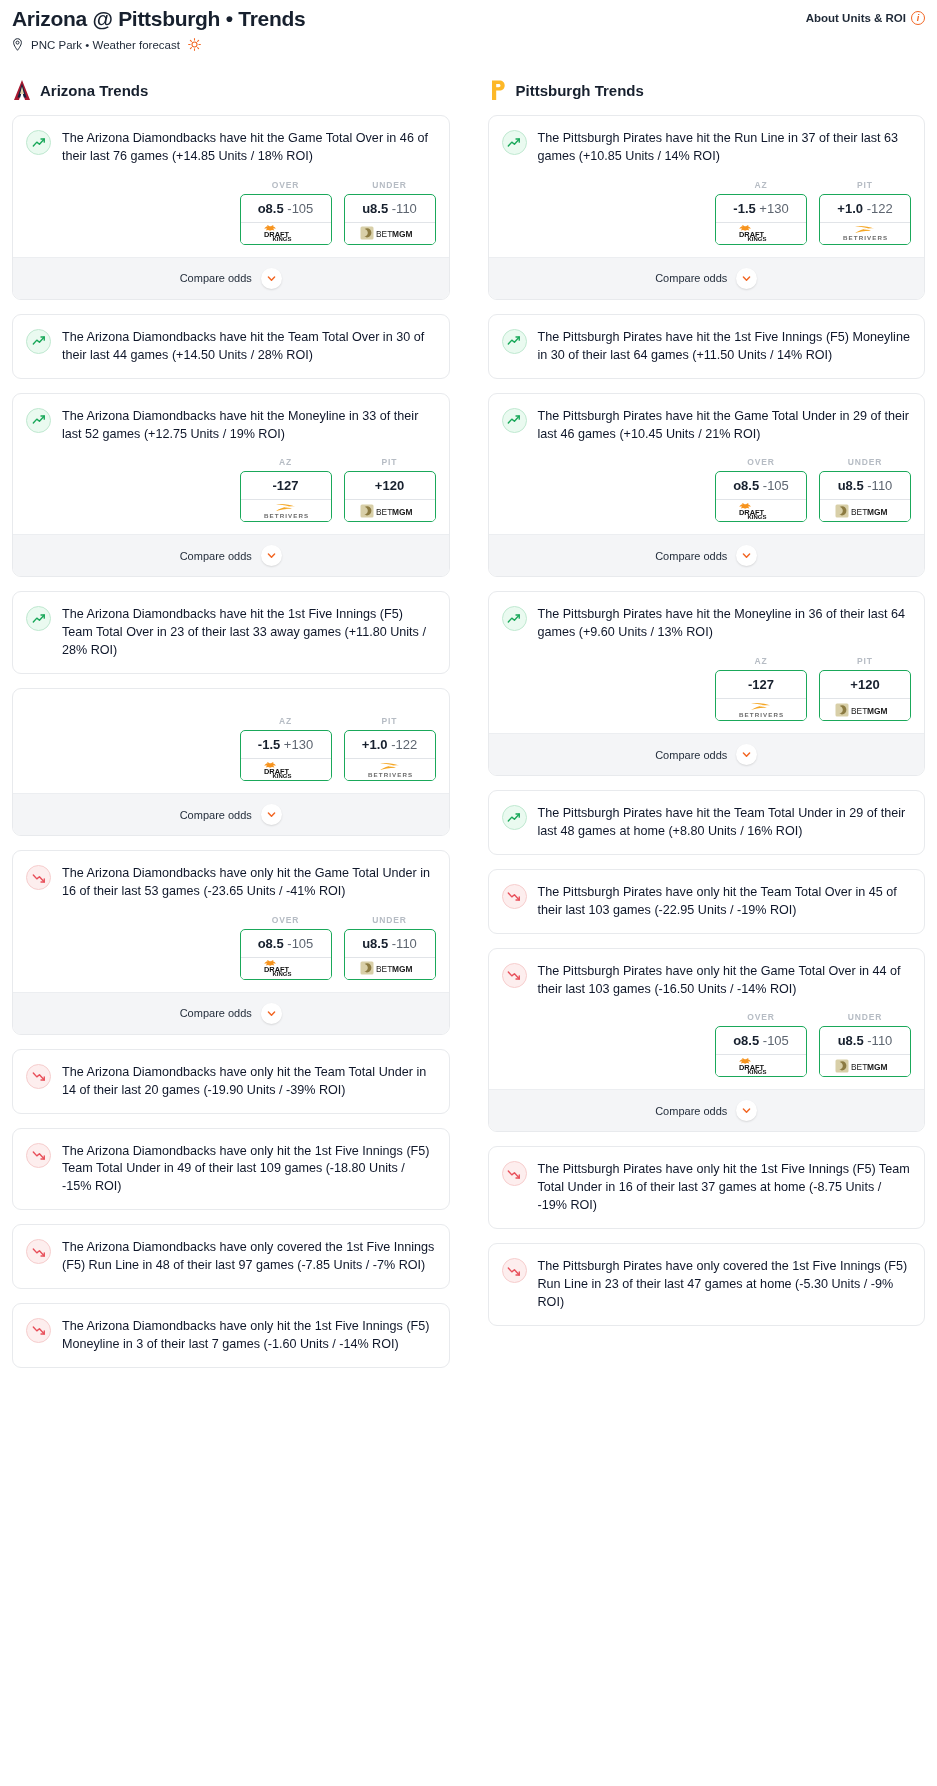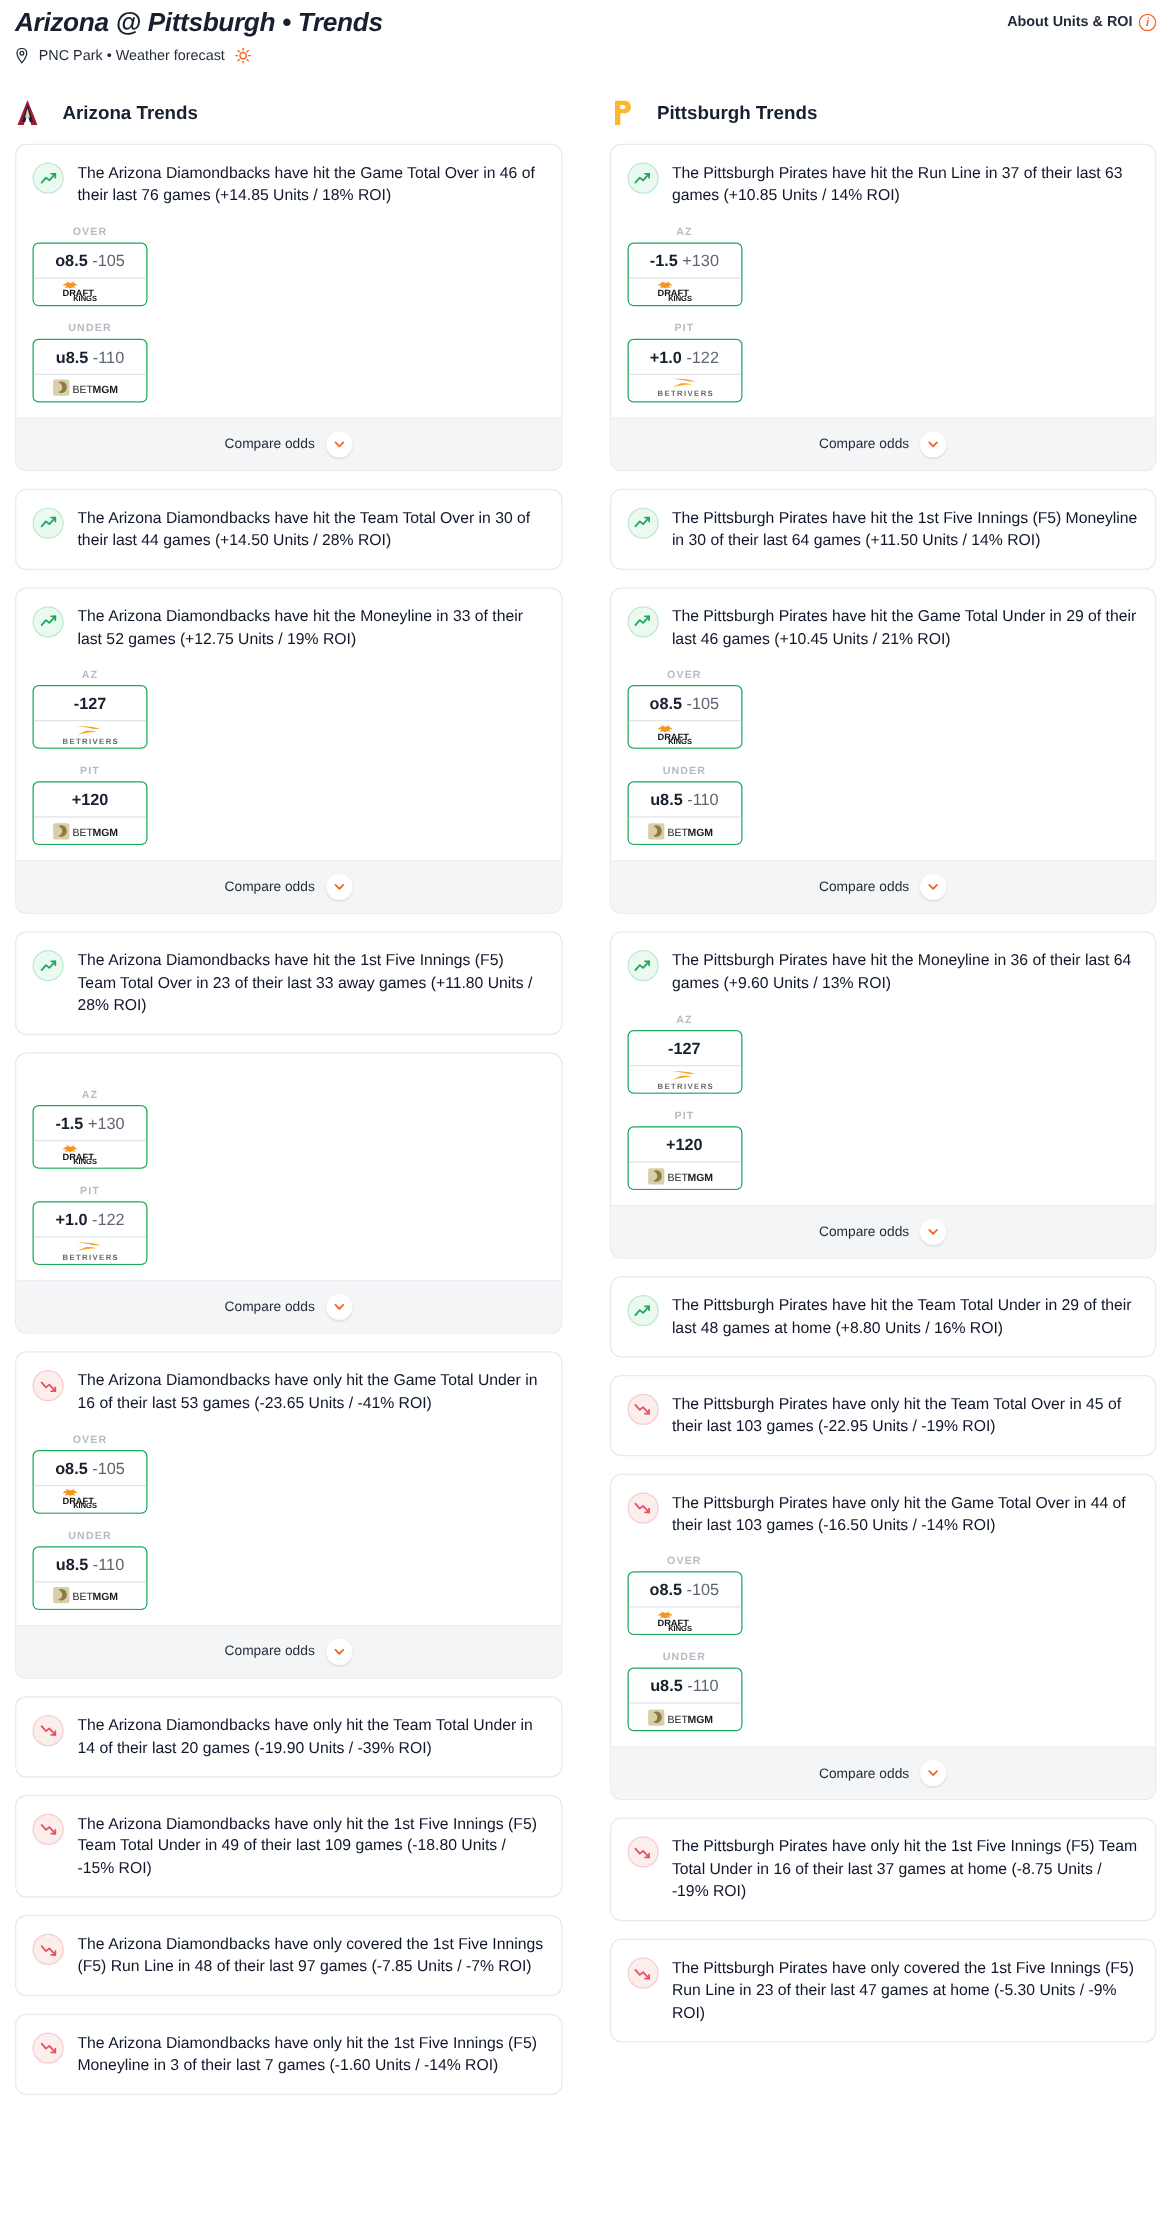--- a/index.html
+++ b/index.html
@@ -10,21 +10,20 @@
     color: #1f2937;
     -webkit-font-smoothing: antialiased;
   }
   .page { padding: 6px 12px 20px 12px; }
 
   
   .topbar { display: flex; align-items: flex-start; justify-content: space-between; }
   .title {
     font-size: 21px; font-weight: bold; letter-spacing: -0.3px; color: #17202e;
     line-height: 1.2;
-    font-style: italic;
   }
   .about {
     display: flex; align-items: center; gap: 5px;
     font-size: 11.5px; font-weight: bold; color: #1f2937; white-space: nowrap;
     padding-top: 5px;
   }
   .info-circle {
     width: 14px; height: 14px; border: 1.4px solid #f26522; border-radius: 50%;
     color: #f26522; font-size: 9px; font-weight: bold; font-style: italic;
     display: flex; align-items: center; justify-content: center; line-height: 1;
@@ -34,21 +33,21 @@
     font-size: 11.5px; color: #1f2937; margin-top: 7px;
   }
   .venue .pin { width: 11px; height: 13px; display: block; }
   .sun { width: 13px; height: 13px; display: block; }
 
   
   .columns { display: flex; gap: 38px; margin-top: 28px; align-items: flex-start; }
   .col { flex: 1 1 0; min-width: 0; }
 
   .col-head {
-    display: flex; align-items: center; gap: 18px; margin-bottom: 14px;
+    display: flex; align-items: center; gap: 8px; margin-bottom: 14px;
   }
   .col-head .logo { width: 20px; height: 22px; display: block; flex: 0 0 auto; }
   .col-head .label { font-size: 15px; font-weight: bold; color: #17202e; }
 
   
   .card {
     border: 1px solid #e8eaed; border-radius: 9px; background: #fff;
     margin-bottom: 14px; overflow: hidden;
   }
   .card-body { padding: 13px 13px 0 13px; }
@@ -56,21 +55,21 @@
   .badge {
     width: 25px; height: 25px; border-radius: 50%; flex: 0 0 auto;
     display: flex; align-items: center; justify-content: center; margin-top: 1px;
   }
   .badge.up { background: #eafaf0; border: 1px solid #bfe8d0; }
   .badge.down { background: #fdeeee; border: 1px solid #f6cdcd; }
   .badge svg { width: 14px; height: 14px; display: block; }
   .trend-text { font-size: 12.6px; line-height: 1.42; color: #0f172a; padding-top: 1px; }
 
   
-  .odds-area { display: flex; justify-content: flex-end; gap: 12px; padding: 14px 0 12px 0; flex-direction: column; }
+  .odds-area { display: flex; justify-content: flex-end; gap: 12px; padding: 14px 0 12px 0; }
   .odds-col { width: 92px; }
   .odds-head {
     text-align: center; font-size: 8.5px; letter-spacing: 0.9px;
     color: #b6bcc4; font-weight: bold; margin-bottom: 4px;
   }
   .odds-box { border: 1px solid #1aa85a; border-radius: 5px; overflow: hidden; background: #fff; }
   .odds-val {
     text-align: center; padding: 6px 2px 6px 2px; font-size: 13px; white-space: nowrap;
   }
   .odds-val .line { font-weight: bold; color: #17202e; }

